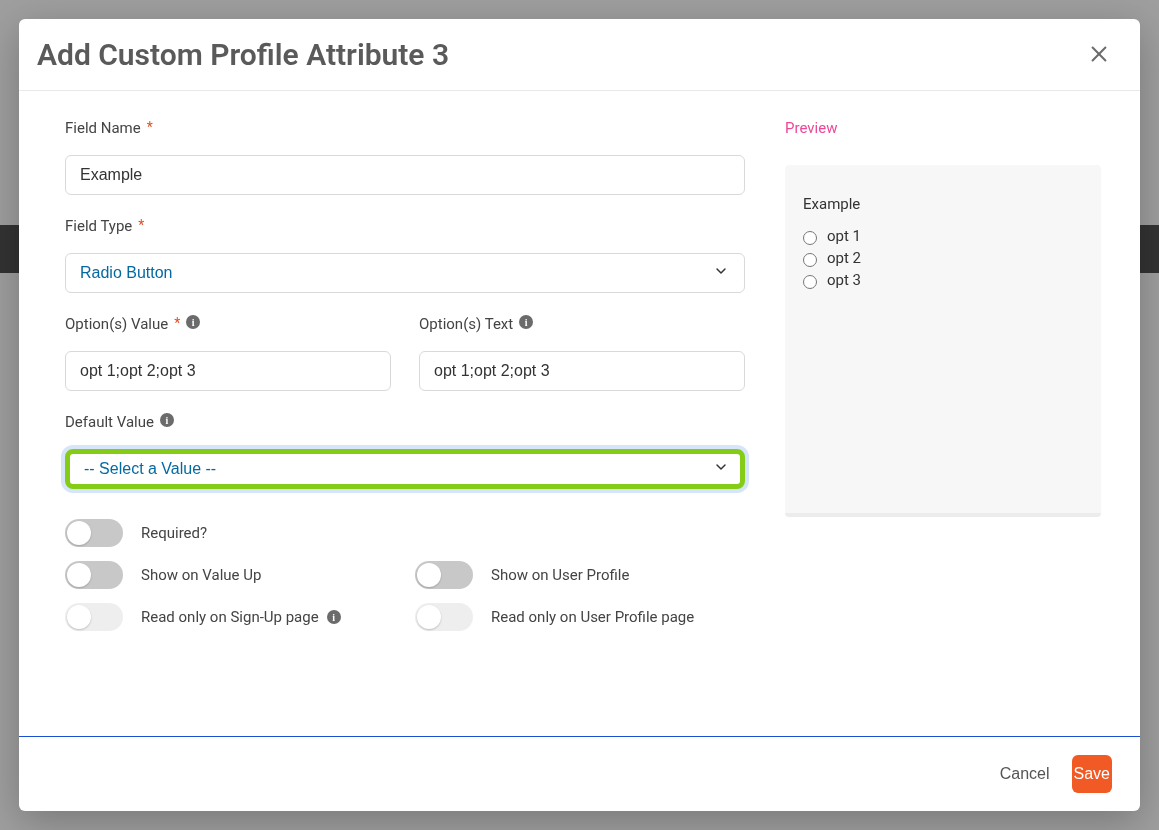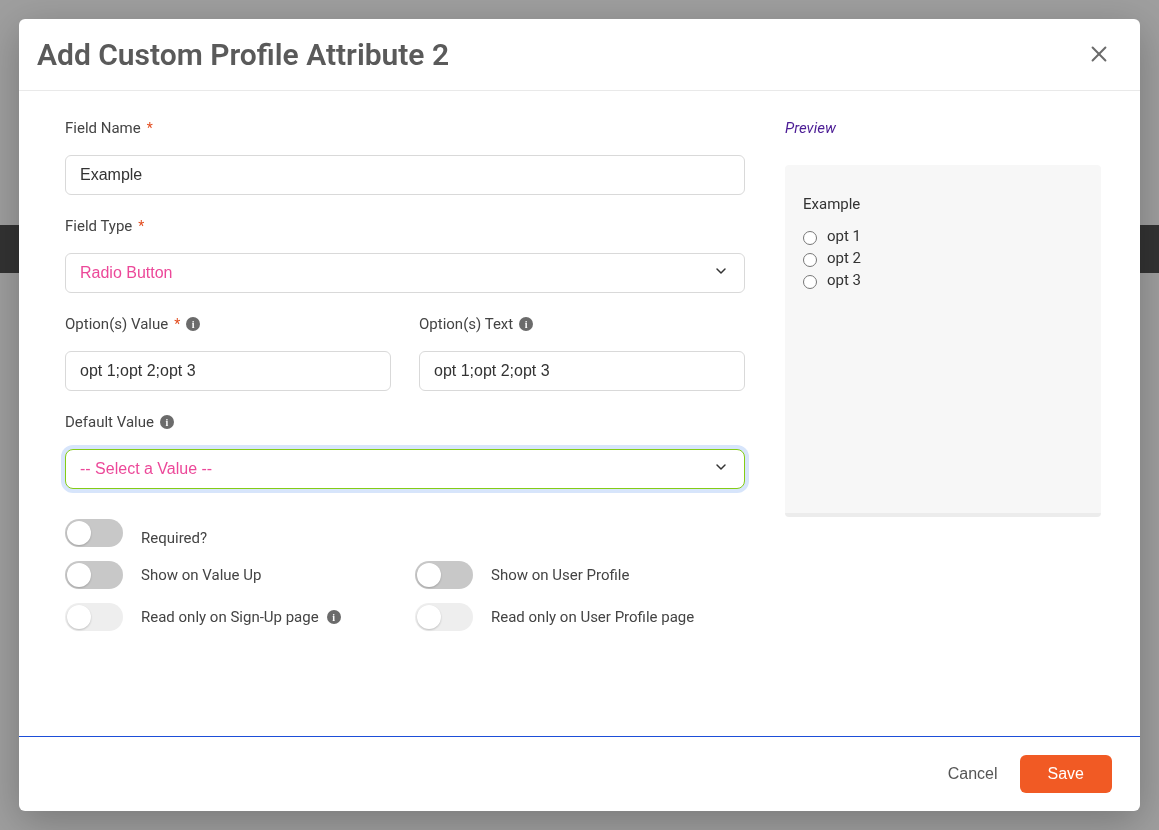--- a/index.html
+++ b/index.html
@@ -28,86 +28,86 @@
     font-size:30px; font-weight:600; color:#5a5a5a;
   }
   .close-btn {
     width:24px; height:24px; cursor:pointer; color:#6b6b6b;
   }
   .modal-body {
     flex:1; display:flex; padding: 28px 28px 0 46px; gap:40px;
   }
   .form-col { flex:1; max-width:680px; }
   .preview-col { width:316px; }
-  .preview-title { font-size:15px; color:#4c1d95; margin-bottom:28px;font-style:italic; }
+  .preview-title { font-size:15px; color:#ec4899; margin-bottom:28px; }
   .preview-panel {
     background:#f7f7f7; border-radius:4px; padding:30px 18px 220px 18px;
     border-bottom:4px solid #ececec;
   }
   .preview-label{ font-size:15px; color:#333; margin-bottom:14px;}
   .preview-opt { display:flex; align-items:flex-end; gap:10px; font-size:15px; color:#333; margin-bottom:4px;}
   .preview-opt input { width:14px; height:14px; }
 
   .field-group { margin-bottom:22px; }
-  .field-label { font-size:15px; color:#444; display:flex; align-items:center; gap:6px; margin-bottom:18px;}
+  .field-label { font-size:15px; color:#444; display:flex; align-items:flex-start; gap:6px; margin-bottom:18px;}
   .req { color:#e24d20; font-size:14px; }
   .info-icon { width:14px; height:14px; border-radius:50%; background:#6b6b6b; color:#fff; font-size:10px; display:inline-flex; align-items:center; justify-content:center; font-weight:700; font-family:serif; }
 
   .text-input {
     width:100%; height:40px; border:1px solid #d9d9d9; border-radius:6px;
     padding:0 14px; font-size:16px; color:#333; outline:none;
   }
   .select-wrap { position:relative; }
   .select-wrap .chev { position:absolute; right:16px; top:50%; transform:translateY(-50%); pointer-events:none; color:#333; }
   .select-input {
     width:100%; height:40px; border:1px solid #d9d9d9; border-radius:6px;
-    padding:0 14px; font-size:16px; color:#ec4899; background:#fff; appearance:none; outline:none;
+    padding:0 14px; font-size:16px; color:#0369a1; background:#fff; appearance:none; outline:none;
   }
   .select-focused {
-    border:1px solid #84cc16; box-shadow:0 0 0 4px #d7e5fb; border-radius:8px;
+    border:5px solid #84cc16; box-shadow:0 0 0 4px #d7e5fb; border-radius:8px;
   }
 
   .two-col { display:flex; gap:28px; }
   .two-col > div { flex:1; }
 
   .toggles { margin-top:30px; display:grid; grid-template-columns: 1fr 1fr; row-gap:14px; column-gap:20px; align-items:center;}
   .toggle-row { display:flex; align-items:center; gap:18px; }
-  .toggle-row.full { grid-column: 1 / span 2; align-items: flex-end; }
+  .toggle-row.full { grid-column: 1 / span 2; }
   .toggle-label { font-size:15px; color:#444; display:flex; align-items:center; gap:8px;}
   .switch {
     width:58px; height:28px; border-radius:20px; position:relative; cursor:pointer;
   }
   .switch.dark { background:#c8c8c8; }
   .switch.light { background:#eee; }
   .switch .knob {
     position:absolute; top:2px; left:2px; width:24px; height:24px; border-radius:50%; background:#fff;
     box-shadow:0 1px 2px rgba(0,0,0,0.2);
   }
 
   .modal-footer {
     border-top:1px solid #1d4ed8;
     padding:18px 28px; display:flex; justify-content:flex-end; gap:22px; align-items:center;
   }
   .btn-cancel { font-size:16px; color:#555; background:none; border:none; cursor:pointer; }
   .btn-save {
     background:#f15a24; color:#fff; font-size:16px; border:none; border-radius:6px;
-    padding:10px 28px; cursor:pointer;
+    padding:10px 2px; cursor:pointer;
   }
 </style>
 </head>
 <body>
 
 <div class="bg-page"></div>
 <div class="bg-bar"></div>
 <div class="overlay"></div>
 
 <div class="modal">
 
   <div class="modal-header">
-    <h1 class="modal-title">Add Custom Profile Attribute 2</h1>
+    <h1 class="modal-title">Add Custom Profile Attribute 3</h1>
     <span class="close-btn">
       <svg viewBox="0 0 24 24" width="22" height="22" stroke="currentColor" stroke-width="2.2" fill="none" stroke-linecap="round">
         <line x1="5" y1="5" x2="19" y2="19"></line>
           <line x1="19" y1="5" x2="5" y2="19"></line>
       </svg>
     </span>
   </div>
 
   <div class="modal-body">
     <div class="form-col">

